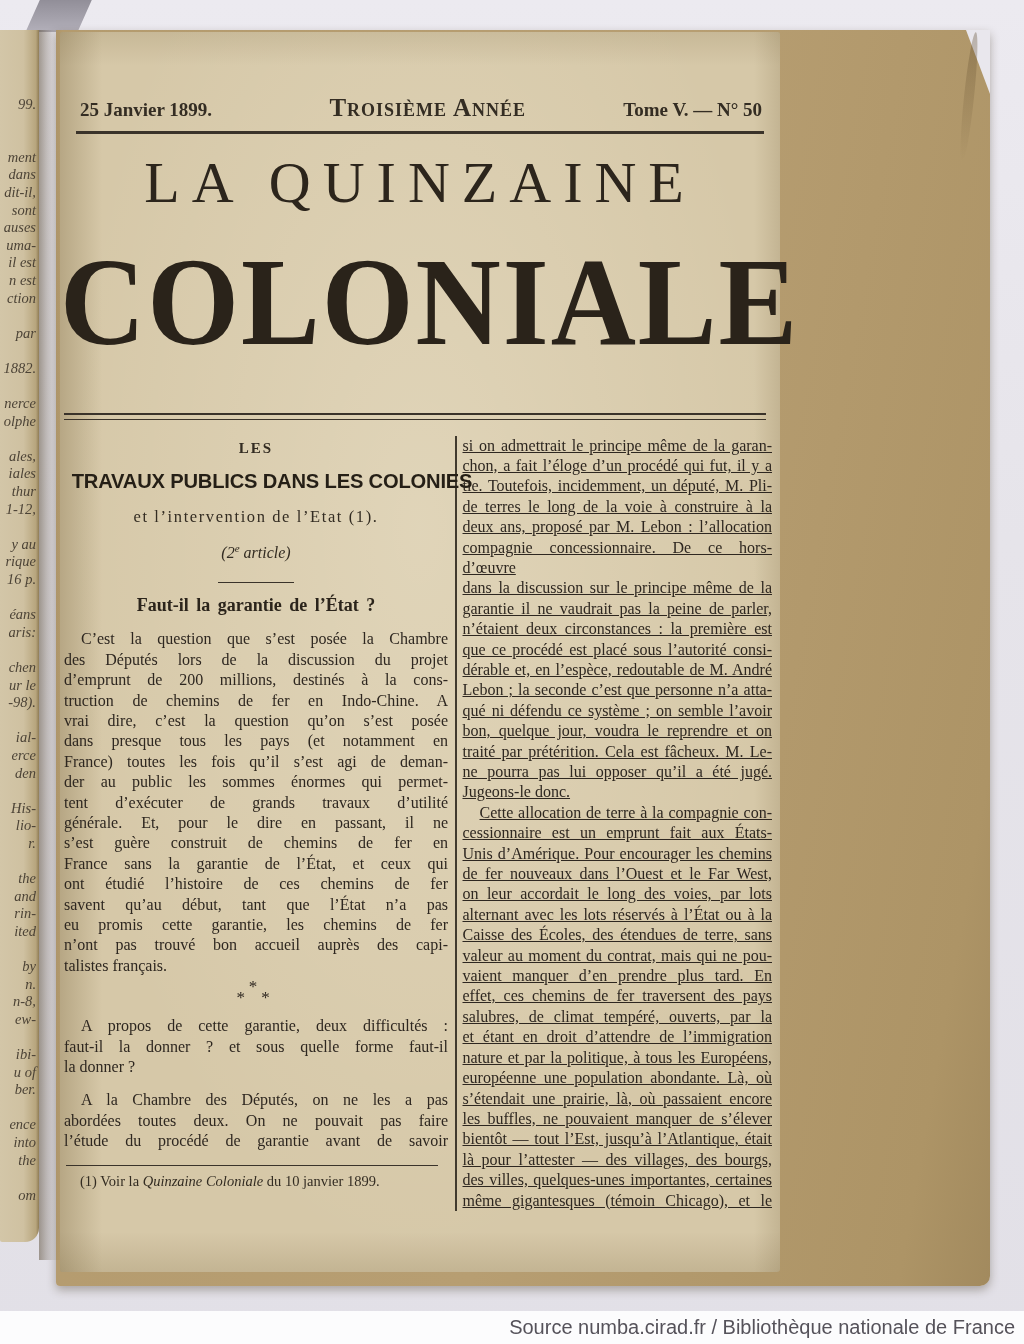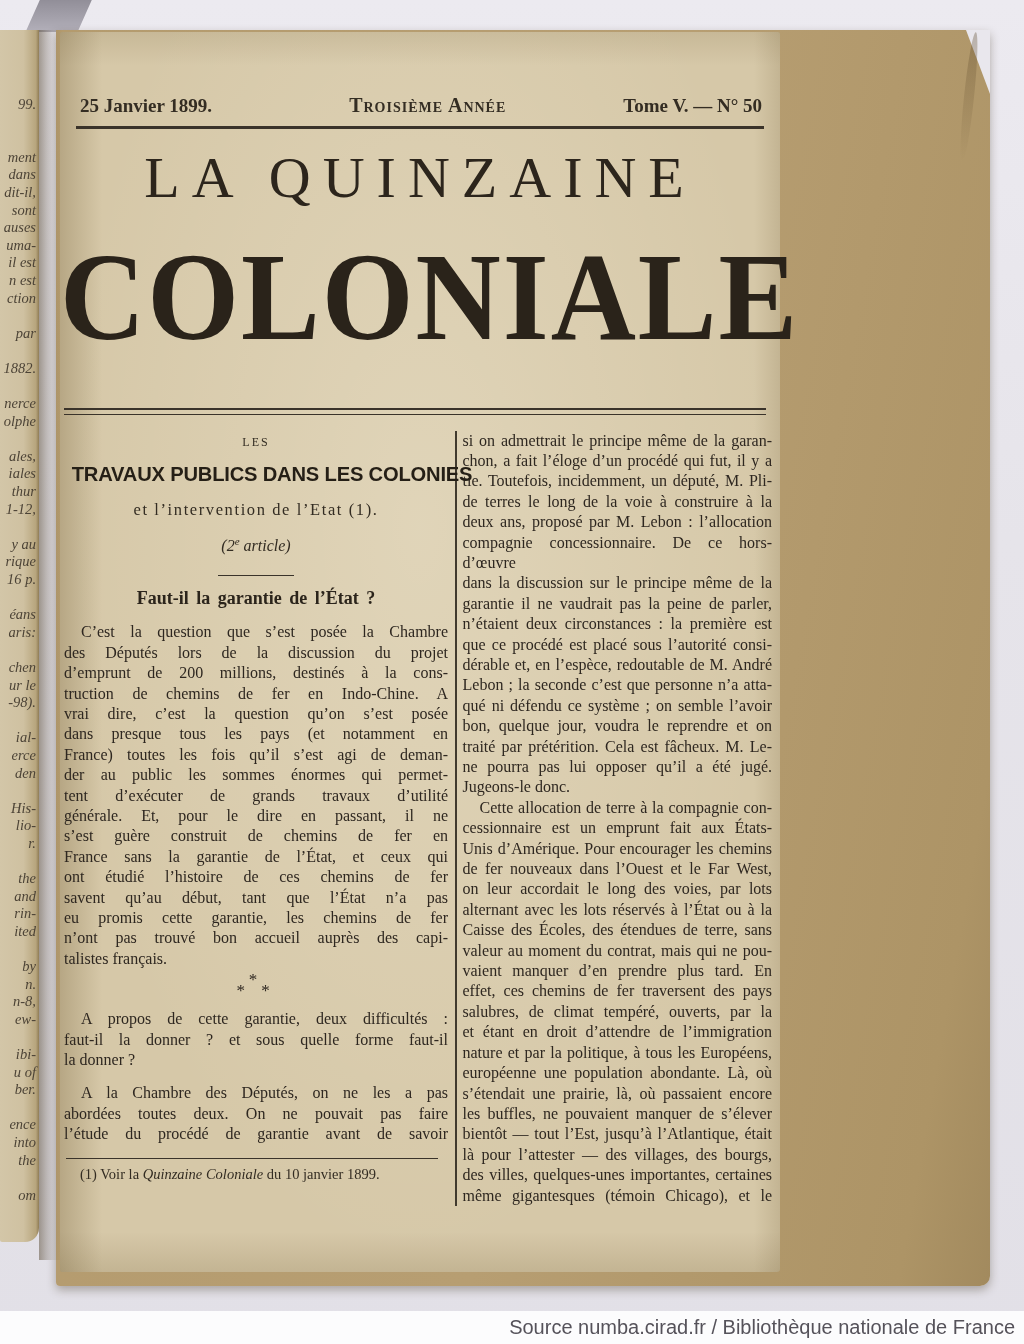--- a/index.html
+++ b/index.html
@@ -65,21 +65,21 @@
       radial-gradient(ellipse at 50% 40%,rgba(255,250,235,.25),rgba(0,0,0,0) 70%);
     color:#2e2720;
     border-radius:2px 2px 3px 2px;
   }
 
   
   .page-header{
     display:flex;justify-content:space-between;align-items:baseline;
     margin:62px 18px 0 20px;font-weight:bold;font-size:19px;color:#342d23;
   }
-  .ph-center{font-variant:small-caps;letter-spacing:1px;font-size:20px;margin-left:20px;}
+  .ph-center{font-variant:small-caps;letter-spacing:1px;font-size:25px;margin-left:20px;}
   .header-rule{margin:9px 16px 0 16px;height:2.5px;background:#3a332a;}
 
   
   .masthead-1{
     margin-top:17px;text-align:center;
     font-size:58px;line-height:64px;letter-spacing:12px;color:#2c251c;
     font-weight:500;
   }
   .masthead-2{
     margin-top:28px;text-align:center;font-weight:bold;
@@ -91,39 +91,39 @@
     border-top:2px solid #3a332a;border-bottom:1.5px solid #3a332a;
   }
 
   
   .columns{display:flex;margin:14px 4px 0 2px;}
   .col-left{width:384px;padding:0 2px 0 2px;}
   .divider{width:1.5px;background:#413a2e;margin:2px 4px 0 5px;}
   .col-right{flex:1;padding:2px 4px 0 2px;}
 
   
-  .art-les{text-align:center;font-size:12px;letter-spacing:2px;margin-top:6px;color:#332c22;}
+  .art-les{text-align:center;font-size:15px;letter-spacing:2px;margin-top:6px;color:#332c22;font-weight:bold;}
   .art-title{
     margin-top:12px;text-align:center;font-family:"Liberation Sans",sans-serif;
     font-weight:bold;font-size:21px;letter-spacing:-0.2px;color:#251f16;
     transform:scaleX(.96);white-space:nowrap;
   }
   .art-sub{margin-top:14px;text-align:center;font-size:16.5px;letter-spacing:1.6px;color:#332c22;}
   .art-note{margin-top:15px;text-align:center;font-style:italic;font-size:16px;color:#332c22;}
   .art-note sup{font-size:11px;}
   .short-rule{margin:20px auto 0 auto;width:76px;height:1.5px;background:#3a332a;}
   .art-question{
     margin-top:12px;text-align:center;font-weight:bold;font-size:18px;
     word-spacing:3px;color:#2b241b;
   }
 
   
   .para{font-size:16px;line-height:20.4px;color:#2e2720;}
   .col-left .para{margin-top:13px;}
-  .col-right .para{margin-top:0;}
+  .col-right .para{margin-top:0;text-decoration:underline;}
   .col-right .para + .para{margin-top:0;}
   .ln{text-align:justify;text-align-last:justify;}
   .ln.last{text-align-last:left;}
   .para.indent .ln:first-child{text-indent:17px;}
 
   .asterism{margin-top:5px;text-align:center;font-size:17px;color:#2e2720;}
   .asterism div{line-height:11px;letter-spacing:6px;}
 
   .footnote-rule{margin:13px 8px 0 2px;height:1.5px;background:#3a332a;width:372px;}
   .footnote{margin:7px 0 0 2px;font-size:14.5px;color:#332c22;text-indent:14px;}

